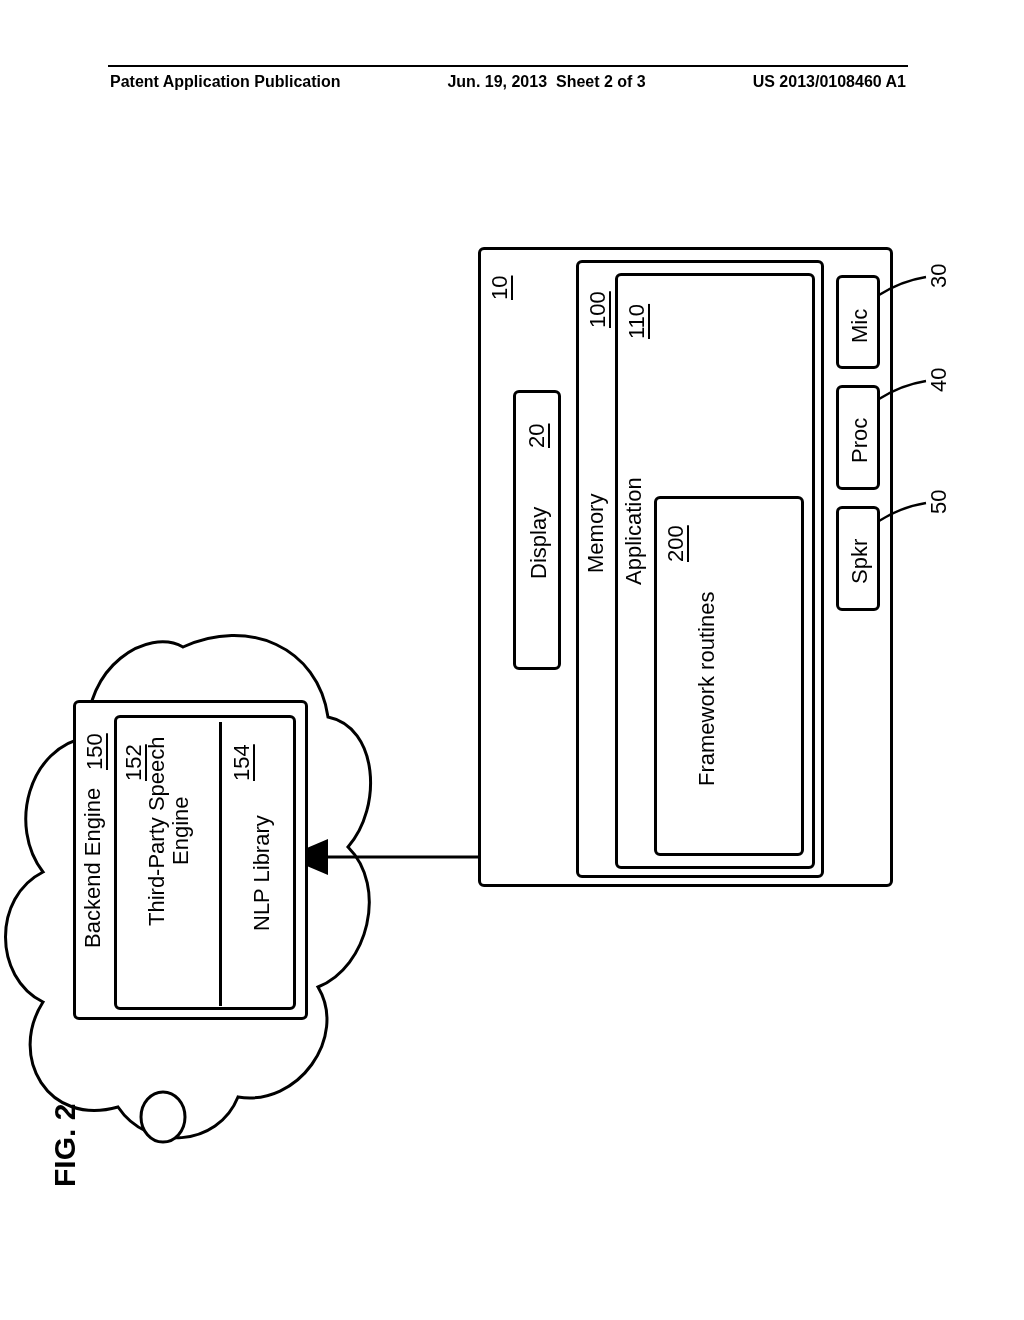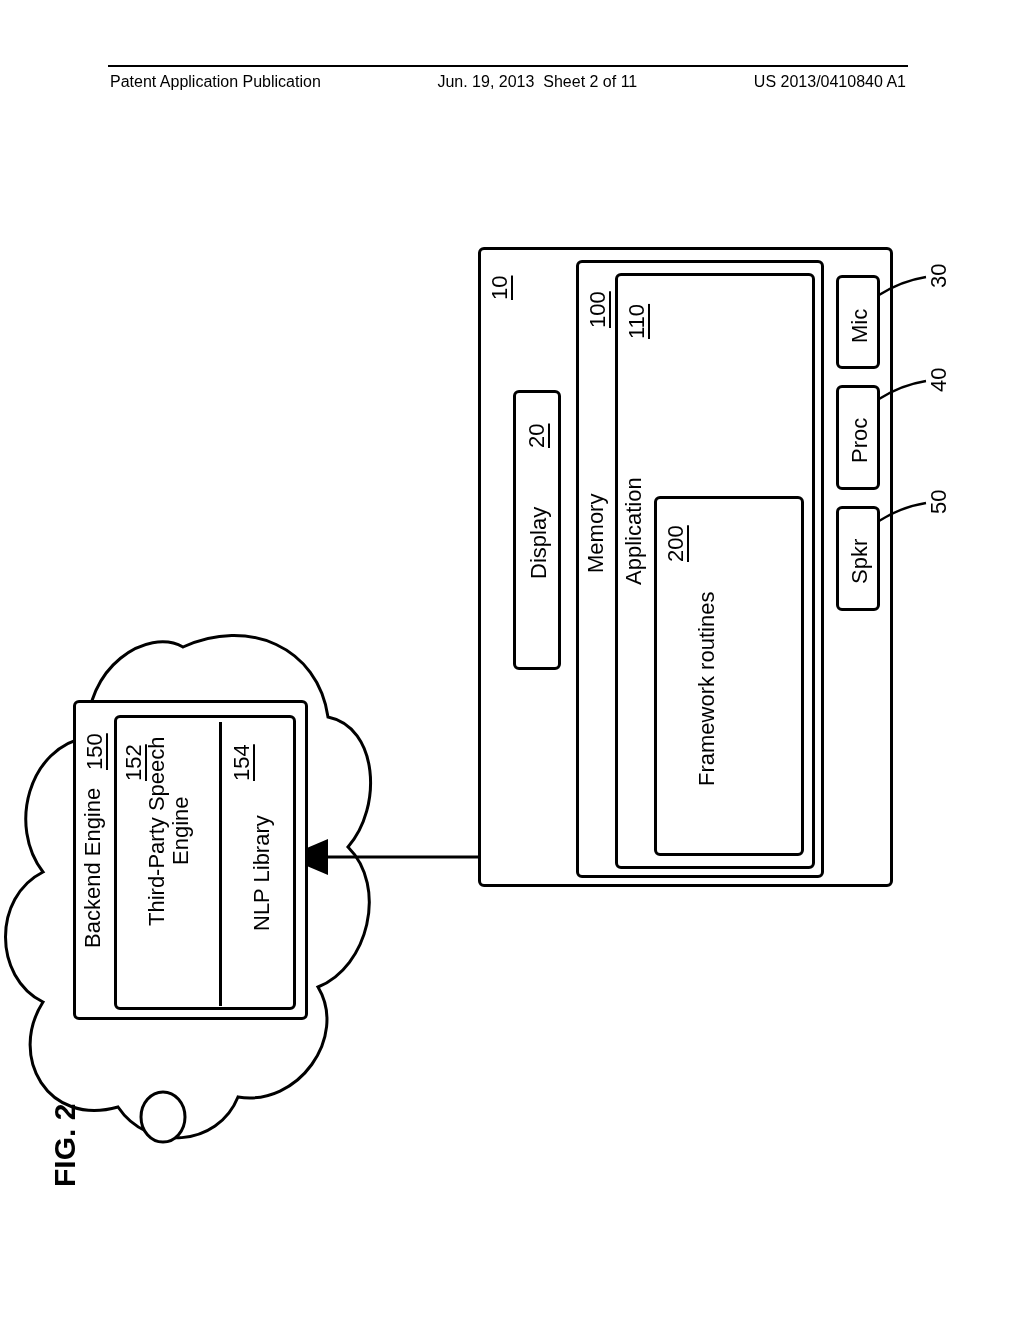--- a/index.html
+++ b/index.html
@@ -15,21 +15,21 @@
     left: 108px;
     top: 65px;
     width: 800px;
     height: 1160px;
     border-top: 2px solid #000;
   }
   .header {
     display: flex;
     justify-content: space-between;
     font-size: 16px;
-    font-weight: normal;
+    font-weight: bold;
     padding: 6px 2px 0 2px;
   }
   .diagram {
     position: absolute;
     top: 140px;
     left: 0;
     width: 800px;
     height: 960px;
   }
   .box {
@@ -60,23 +60,23 @@
     font-weight: bold;
   }
 </style>
 </head>
 <body>
 
 <div class="page">
   <div class="header">
     <span>Patent Application Publication</span>
     <span>
-      <span>Jun. 19, 2013</span>&nbsp;&nbsp;<span>Sheet 2 of 11</span>
+      <span>Jun. 19, 2013</span>&nbsp;&nbsp;<span>Sheet 2 of 3</span>
     </span>
-    <span>US 2013/0410840 A1</span>
+    <span>US 2013/0108460 A1</span>
   </div>
 
   <div class="diagram">
 
     <svg width="390" height="560" style="position:absolute; left:-120px; top:400px;">
       <path d="M 195 40
                C 260 10, 330 40, 340 110
                C 390 120, 395 200, 360 240
                C 400 280, 380 360, 330 380
                C 360 430, 310 500, 250 490

